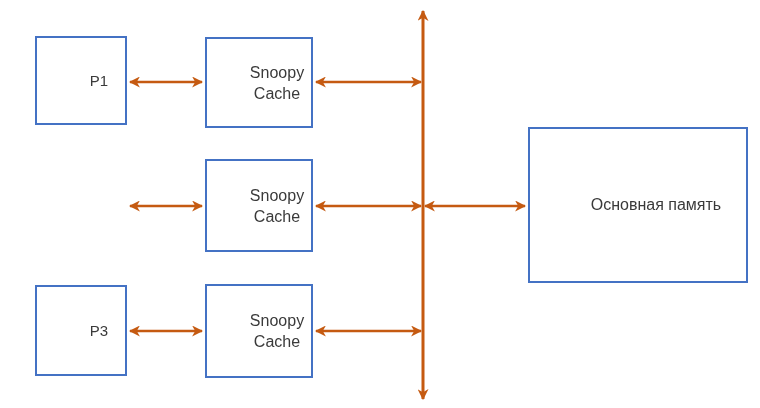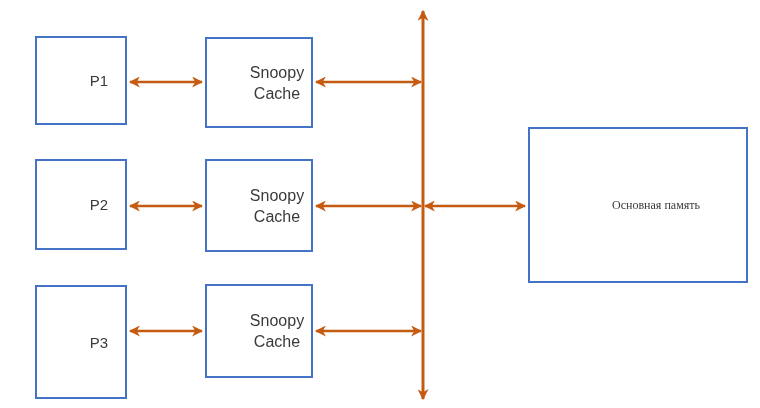--- a/index.html
+++ b/index.html
@@ -29,25 +29,25 @@
     background: var(--background);
     display: flex;
     align-items: center;
     justify-content: center;
     text-align: center;
     color: var(--text);
     padding-left: 36px;
   }
   .proc-label  { font-size: 15px; color: var(--text); }
   .cache-label { font-size: 16px; line-height: 21px; white-space: pre-line; color: var(--text); }
-  .mem-label   { font-size: 12px; color: var(--text); font-family: Liberation Serif, serif; }
+  .mem-label   { font-size: 16px; color: var(--text); }
 
   .proc1 { left: 35px;  top: 36px;  width: 92px;  height: 89px; }
   .proc2 { left: 35px;  top: 159px; width: 92px;  height: 91px; }
-  .proc3 { left: 35px;  top: 285px; width: 92px;  height: 114px; }
+  .proc3 { left: 35px;  top: 285px; width: 92px;  height: 91px; }
   .cache1 { left: 205px; top: 37px;  width: 108px; height: 91px; }
   .cache2 { left: 205px; top: 159px; width: 108px; height: 93px; }
   .cache3 { left: 205px; top: 284px; width: 108px; height: 94px; }
   .memory { left: 528px; top: 127px; width: 220px; height: 156px; }
 
   .arrow-line { stroke: var(--arrow); stroke-width: 2.6px; }
   .bus-line   { stroke: var(--arrow); stroke-width: 3px; }
 </style>
 </head>
 <body>
@@ -70,23 +70,20 @@
     <line class="arrow-line" x1="316" y1="82" x2="421" y2="82" marker-start="url(#ah)" marker-end="url(#ah)"></line>
     <line class="arrow-line" x1="316" y1="206" x2="421" y2="206" marker-start="url(#ah)" marker-end="url(#ah)"></line>
     <line class="arrow-line" x1="316" y1="331" x2="421" y2="331" marker-start="url(#ah)" marker-end="url(#ah)"></line>
 
     <line class="arrow-line" x1="425" y1="206" x2="525" y2="206" marker-start="url(#ah)" marker-end="url(#ah)"></line>
   </svg>
 
   <div class="box proc1">
     <span class="proc-label">P1</span>
   </div>
-  <div class="box proc2">
-    <span class="proc-label">P2</span>
-  </div>
   <div class="box proc3">
     <span class="proc-label">P3</span>
   </div>
 
   <div class="box cache1">
     <span class="cache-label">Snoopy
 Cache</span>
   </div>
   <div class="box cache2">
     <span class="cache-label">Snoopy

